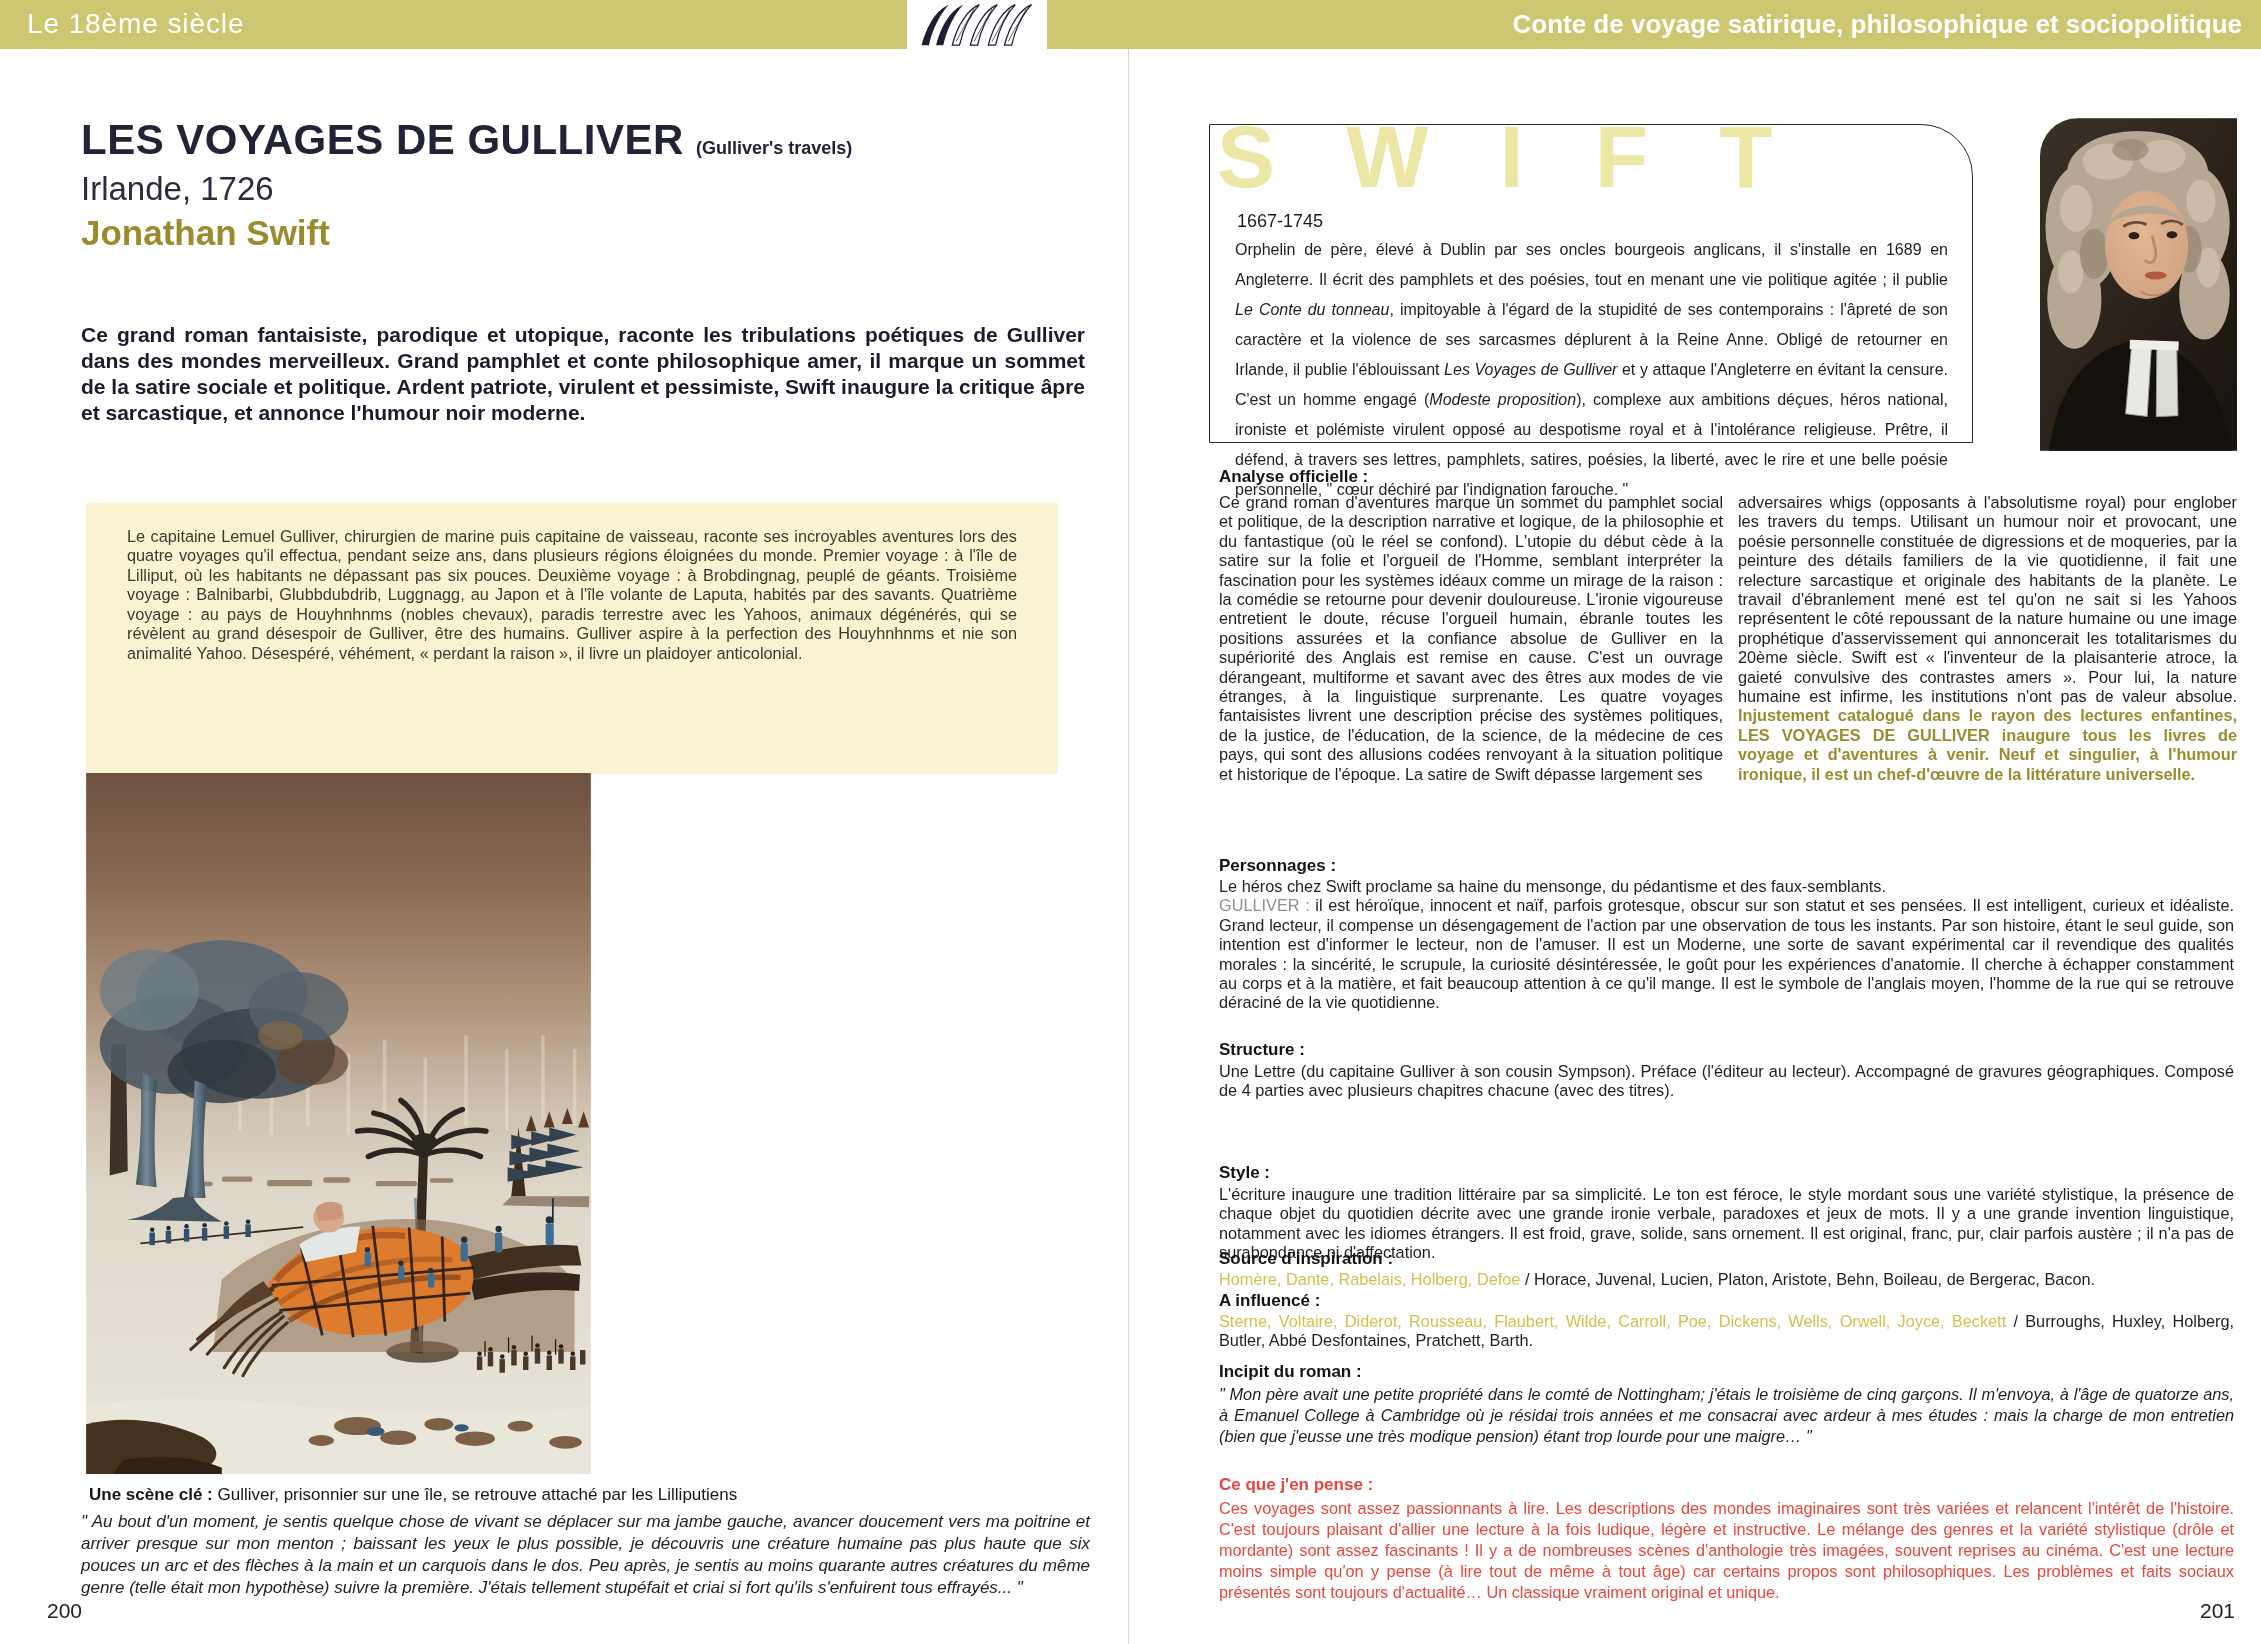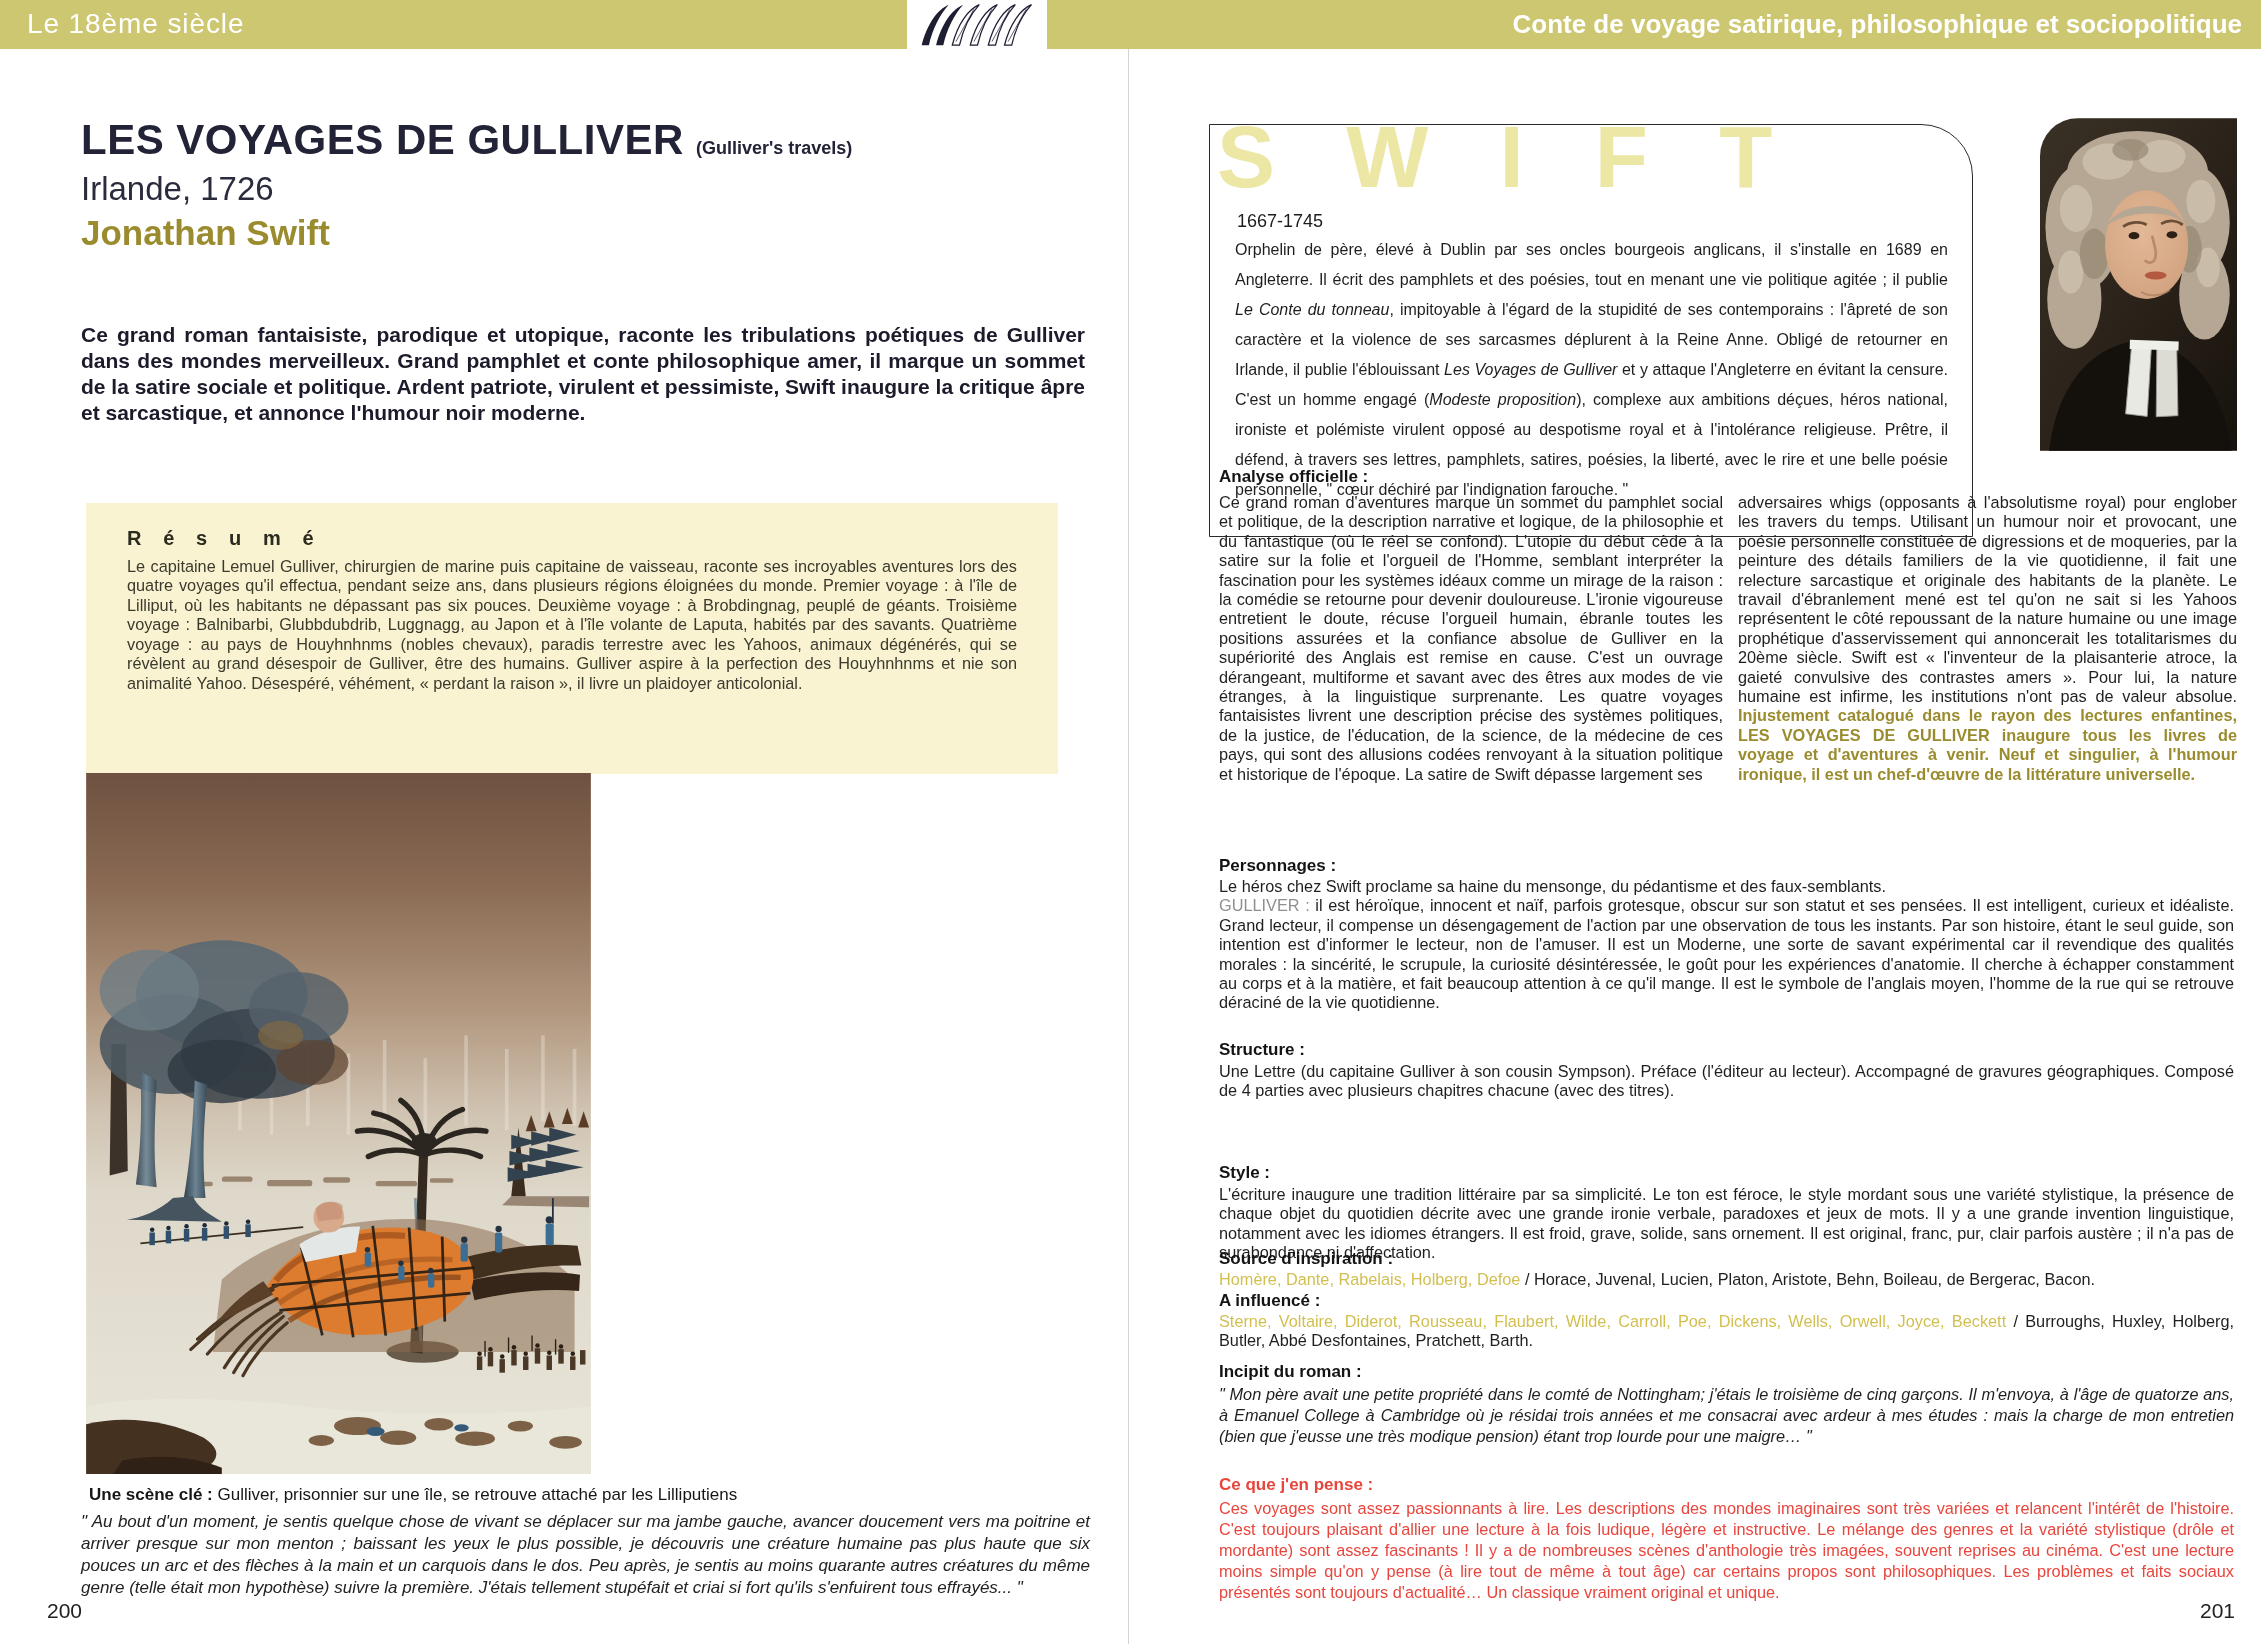--- a/index.html
+++ b/index.html
@@ -22,21 +22,21 @@
   .resume-heading{font-size:20px;font-weight:bold;letter-spacing:8.1px;color:#2b2b1f;margin-bottom:7.2px;}
   .resume-body{font-size:16.3px;line-height:19.5px;text-align:justify;color:#3a3a2d;}
   .illustration-wrap{left:86px;top:773px;width:505px;height:701px;overflow:hidden;}
   .caption{left:89px;top:1485px;width:1004px;font-size:17px;color:#161616;}
   .caption b{font-weight:bold;}
   .quote{left:81px;top:1511px;width:1009px;font-size:17px;font-style:italic;line-height:22px;text-align:justify;color:#222222;}
   .pageno-left{left:47px;top:1599px;font-size:21px;color:#222;}
   .pageno-right{left:2200px;top:1599px;font-size:21px;color:#222;}
   
   .swift-display{left:1217px;top:107px;font-size:87px;font-weight:bold;letter-spacing:23.5px;color:#ece7a4;z-index:3;}
-  .bio-box{left:1209px;top:124px;width:764px;height:413px;border:1.8px solid #2a2a2a;border-top-right-radius:52px;box-sizing:border-box;z-index:1;padding-left:48px;}
+  .bio-box{left:1209px;top:124px;width:764px;height:319px;border:1.8px solid #2a2a2a;border-top-right-radius:52px;box-sizing:border-box;z-index:1;padding-left:48px;}
   .bio-dates{position:absolute;left:27px;top:86px;font-size:18px;color:#1c1c1c;}
   .bio-text{position:absolute;left:25px;top:110px;width:713px;font-size:16px;line-height:30px;text-align:justify;color:#1e1e1e;}
   .portrait-wrap{left:2040px;top:118px;width:197px;height:333px;border-top-left-radius:38px;overflow:hidden;}
   .h{font-weight:bold;font-size:17px;color:#141414;}
   .rp-body{font-size:16.3px;line-height:19.4px;text-align:justify;color:#1f1f1f;}
   .col1{left:1219px;top:493px;width:504px;}
   .col2{left:1738px;top:493px;width:499px;}
   .olive-strong{color:#9a8c2e;font-weight:bold;}
   .grey-name{color:#8f8f8f;}
   .yellow-names{color:#d2bf50;}
@@ -70,21 +70,20 @@
 <div class="abs main-title">
   <span>LES VOYAGES DE GULLIVER</span>
   <small>(Gulliver's travels)</small>
 </div>
 <div class="abs origin">Irlande, 1726</div>
 <div class="abs author-name">Jonathan Swift</div>
 
 <div class="abs intro">Ce grand roman fantaisiste, parodique et utopique, raconte les tribulations poétiques de Gulliver dans des mondes merveilleux. Grand pamphlet et conte philosophique amer, il marque un sommet de la satire sociale et politique. Ardent patriote, virulent et pessimiste, Swift inaugure la critique âpre et sarcastique, et annonce l'humour noir moderne.</div>
 
 <div class="abs resume-box">
-  <div class="resume-heading">R é s u m é</div>
   <div class="resume-body">Le capitaine Lemuel Gulliver, chirurgien de marine puis capitaine de vaisseau, raconte ses incroyables aventures lors des quatre voyages qu'il effectua, pendant seize ans, dans plusieurs régions éloignées du monde. Premier voyage : à l'île de Lilliput, où les habitants ne dépassant pas six pouces. Deuxième voyage : à Brobdingnag, peuplé de géants. Troisième voyage : Balnibarbi, Glubbdubdrib, Luggnagg, au Japon et à l'île volante de Laputa, habités par des savants. Quatrième voyage : au pays de Houyhnhnms (nobles chevaux), paradis terrestre avec les Yahoos, animaux dégénérés, qui se révèlent au grand désespoir de Gulliver, être des humains. Gulliver aspire à la perfection des Houyhnhnms et nie son animalité Yahoo. Désespéré, véhément, « perdant la raison », il livre un plaidoyer anticolonial.</div>
 </div>
 
 <div class="abs illustration-wrap">
   <svg width="505" height="701" viewBox="0 0 558 775">
     <defs>
       <linearGradient id="sky" x1="0" y1="0" x2="0" y2="1">
         <stop offset="0" stop-color="#6e5140"></stop>
         <stop offset="0.16" stop-color="#8a6a53"></stop>
         <stop offset="0.34" stop-color="#b2977f"></stop>

